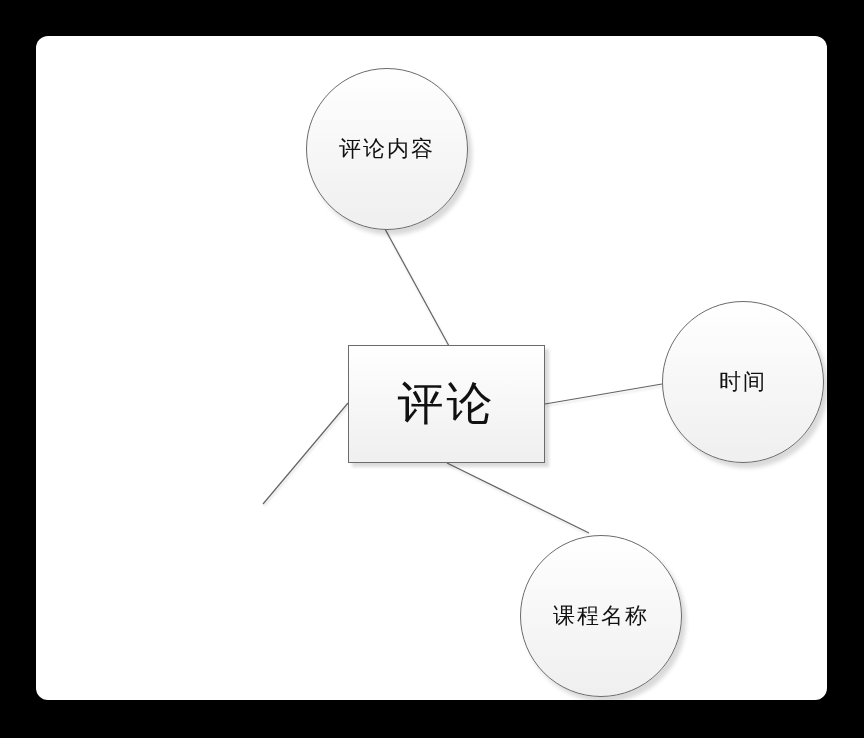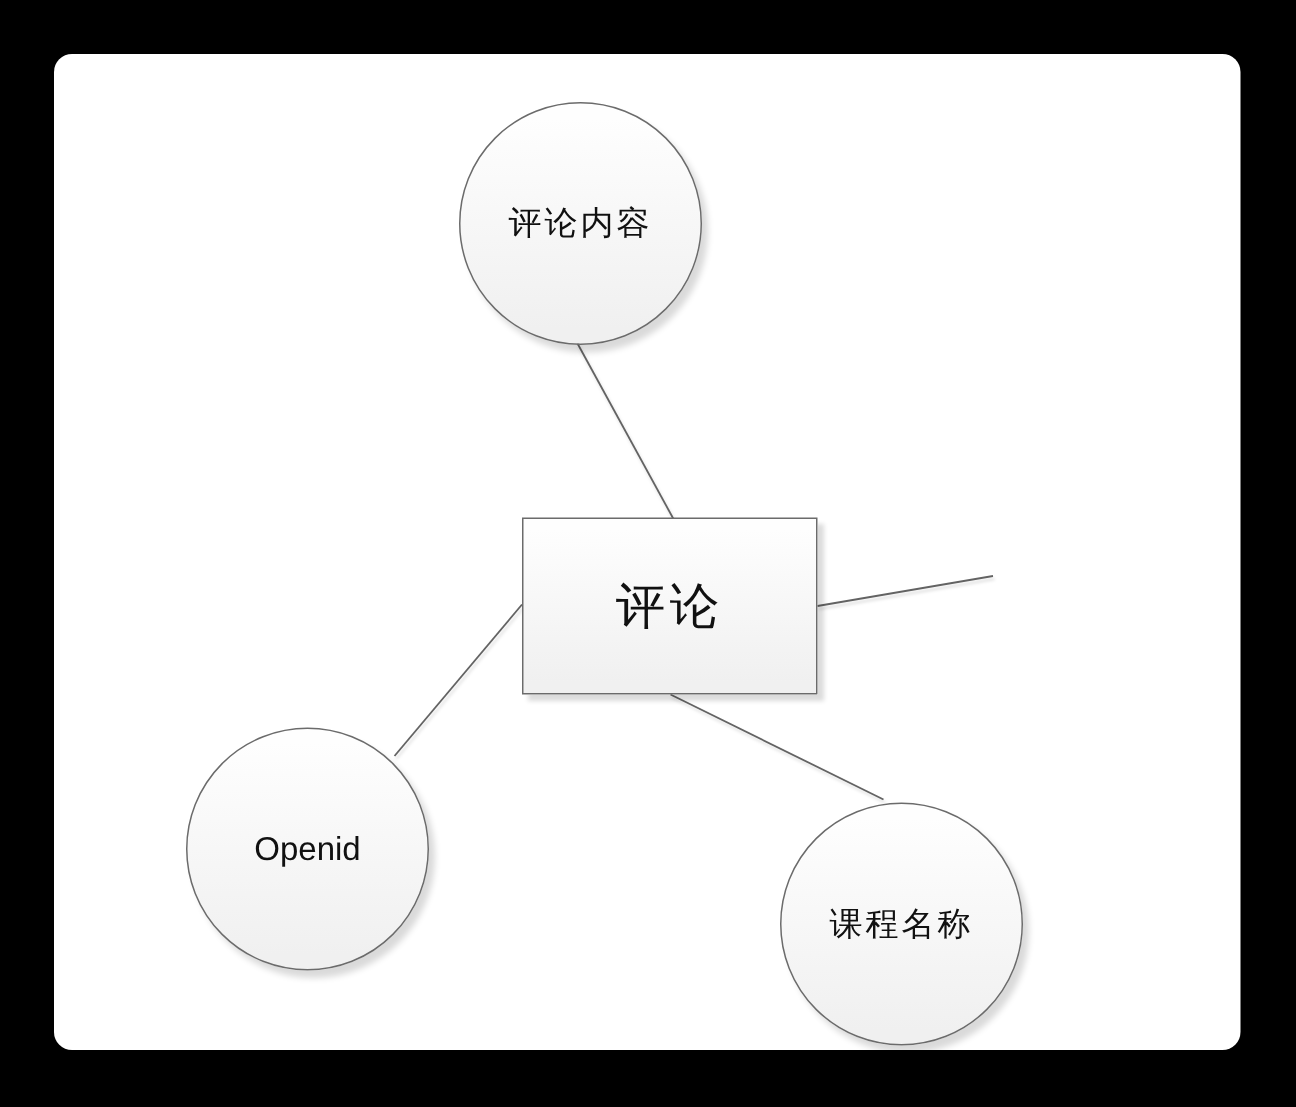--- a/index.html
+++ b/index.html
@@ -56,21 +56,21 @@
     box-shadow: 4px 4px 3px rgba(0,0,0,0.14);
   }
   .label-cjk {
     font-family: "DejaVu Serif", "Liberation Serif", serif;
     font-size: 22px;
     letter-spacing: 2px;
     white-space: nowrap;
   }
   .label-center {
     font-family: Liberation Sans, sans-serif;
-    font-size: 33px;
+    font-size: 46px;
     letter-spacing: 3px;
     white-space: nowrap;
   }
   .label-latin {
     font-family: "Liberation Sans", sans-serif;
     font-size: 22px;
     white-space: nowrap;
   }
   .node-content  { left: 270px; top: 32px; }
   .node-time     { left: 626px; top: 265px; }
@@ -87,24 +87,24 @@
     <line class="edge" x1="349" y1="193" x2="413" y2="310"></line>
     <line class="edge" x1="509" y1="368" x2="626" y2="348"></line>
     <line class="edge" x1="312" y1="367" x2="227" y2="468"></line>
     <line class="edge" x1="411" y1="427" x2="553" y2="497"></line>
   </svg>
 
   <div class="node circle node-content">
     <span class="label-cjk">评论内容</span>
   </div>
 
+  <div class="node circle node-time">
+    <span class="label-cjk">时间</span>
+  </div>
 
-  <div class="node circle node-openid">
-    <span class="label-latin">Openid</span>
-  </div>
 
   <div class="node circle node-course">
     <span class="label-cjk">课程名称</span>
   </div>
 
   <div class="node rect-node node-comment">
     <span class="label-center">评论</span>
   </div>
 
 </div>

